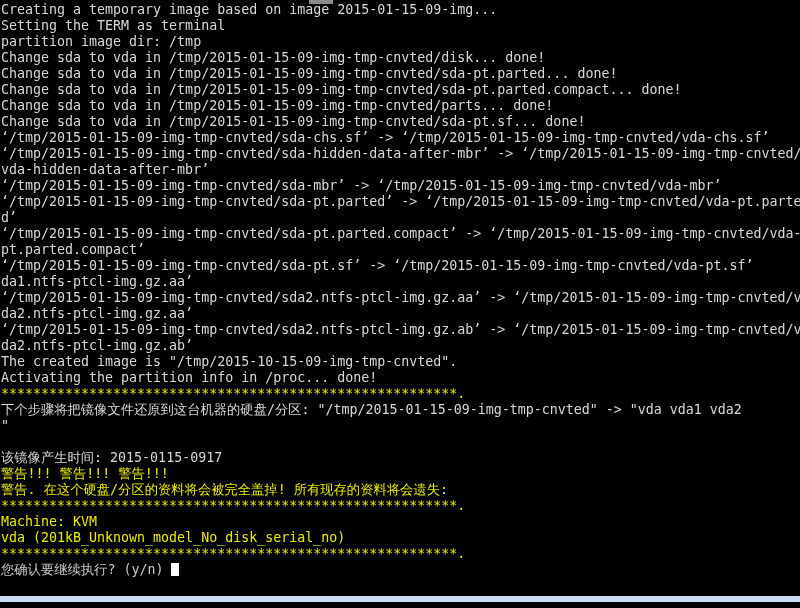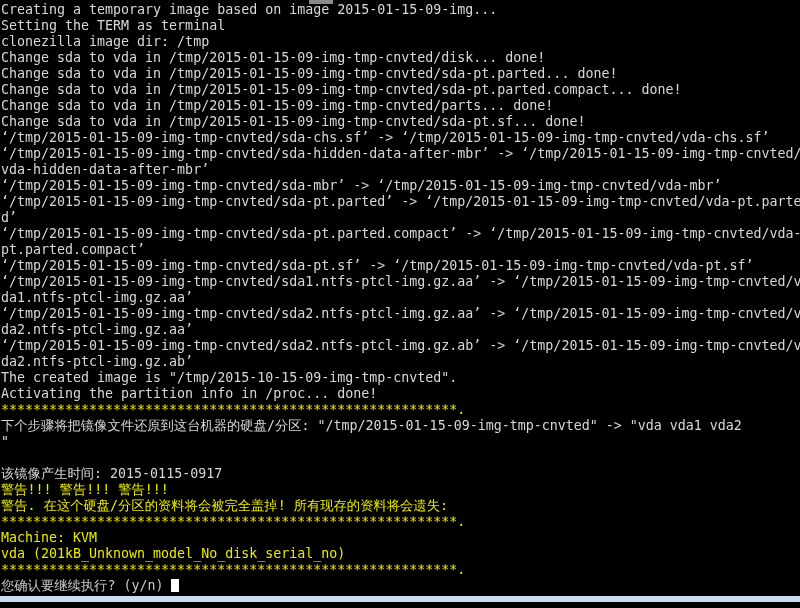--- a/index.html
+++ b/index.html
@@ -59,36 +59,35 @@
   }
 </style>
 </head>
 <body>
 
 <div id="terminal">
   <div id="top-artifact"></div>
   <div id="output">
       <div class="line c-white"><span>Creating a temporary image based on image 2015-01-15-09-img...</span></div>
       <div class="line c-white"><span>Setting the TERM as terminal</span></div>
-      <div class="line c-white"><span>clonezilla image dir: /tmp</span></div>
+      <div class="line c-white"><span>partition image dir: /tmp</span></div>
       <div class="line c-white"><span>Change sda to vda in /tmp/2015-01-15-09-img-tmp-cnvted/disk... done!</span></div>
       <div class="line c-white"><span>Change sda to vda in /tmp/2015-01-15-09-img-tmp-cnvted/sda-pt.parted... done!</span></div>
       <div class="line c-white"><span>Change sda to vda in /tmp/2015-01-15-09-img-tmp-cnvted/sda-pt.parted.compact... done!</span></div>
       <div class="line c-white"><span>Change sda to vda in /tmp/2015-01-15-09-img-tmp-cnvted/parts... done!</span></div>
       <div class="line c-white"><span>Change sda to vda in /tmp/2015-01-15-09-img-tmp-cnvted/sda-pt.sf... done!</span></div>
       <div class="line c-white"><span>‘/tmp/2015-01-15-09-img-tmp-cnvted/sda-chs.sf’ -&gt; ‘/tmp/2015-01-15-09-img-tmp-cnvted/vda-chs.sf’</span></div>
       <div class="line c-white"><span>‘/tmp/2015-01-15-09-img-tmp-cnvted/sda-hidden-data-after-mbr’ -&gt; ‘/tmp/2015-01-15-09-img-tmp-cnvted/</span></div>
       <div class="line c-white"><span>vda-hidden-data-after-mbr’</span></div>
       <div class="line c-white"><span>‘/tmp/2015-01-15-09-img-tmp-cnvted/sda-mbr’ -&gt; ‘/tmp/2015-01-15-09-img-tmp-cnvted/vda-mbr’</span></div>
       <div class="line c-white"><span>‘/tmp/2015-01-15-09-img-tmp-cnvted/sda-pt.parted’ -&gt; ‘/tmp/2015-01-15-09-img-tmp-cnvted/vda-pt.parte</span></div>
       <div class="line c-white"><span>d’</span></div>
       <div class="line c-white"><span>‘/tmp/2015-01-15-09-img-tmp-cnvted/sda-pt.parted.compact’ -&gt; ‘/tmp/2015-01-15-09-img-tmp-cnvted/vda-</span></div>
       <div class="line c-white"><span>pt.parted.compact’</span></div>
       <div class="line c-white"><span>‘/tmp/2015-01-15-09-img-tmp-cnvted/sda-pt.sf’ -&gt; ‘/tmp/2015-01-15-09-img-tmp-cnvted/vda-pt.sf’</span></div>
-      <div class="line c-white"><span>‘/tmp/2015-01-15-09-img-tmp-cnvted/sda1.ntfs-ptcl-img.gz.aa’ -&gt; ‘/tmp/2015-01-15-09-img-tmp-cnvted/v</span></div>
       <div class="line c-white"><span>da1.ntfs-ptcl-img.gz.aa’</span></div>
       <div class="line c-white"><span>‘/tmp/2015-01-15-09-img-tmp-cnvted/sda2.ntfs-ptcl-img.gz.aa’ -&gt; ‘/tmp/2015-01-15-09-img-tmp-cnvted/v</span></div>
       <div class="line c-white"><span>da2.ntfs-ptcl-img.gz.aa’</span></div>
       <div class="line c-white"><span>‘/tmp/2015-01-15-09-img-tmp-cnvted/sda2.ntfs-ptcl-img.gz.ab’ -&gt; ‘/tmp/2015-01-15-09-img-tmp-cnvted/v</span></div>
       <div class="line c-white"><span>da2.ntfs-ptcl-img.gz.ab’</span></div>
       <div class="line c-white"><span>The created image is "/tmp/2015-10-15-09-img-tmp-cnvted".</span></div>
       <div class="line c-white"><span>Activating the partition info in /proc... done!</span></div>
       <div class="line c-yellow"><span>*********************************************************.</span></div>
       <div class="line c-white"><span>下个步骤将把镜像文件还原到这台机器的硬盘/分区: "/tmp/2015-01-15-09-img-tmp-cnvted" -&gt; "vda vda1 vda2</span></div>
       <div class="line c-white"><span>"</span></div>

